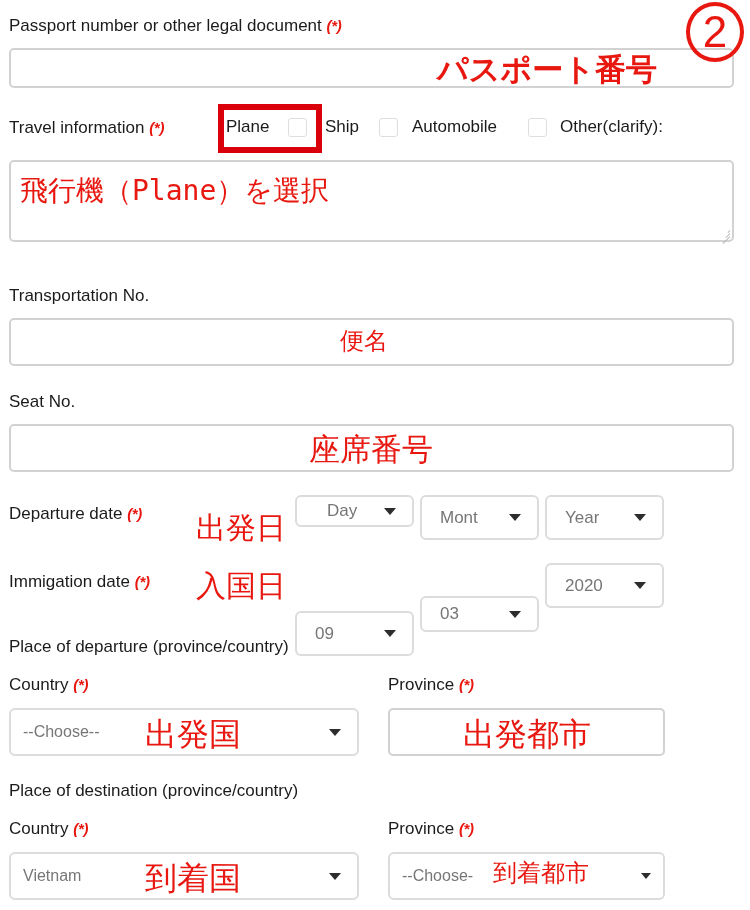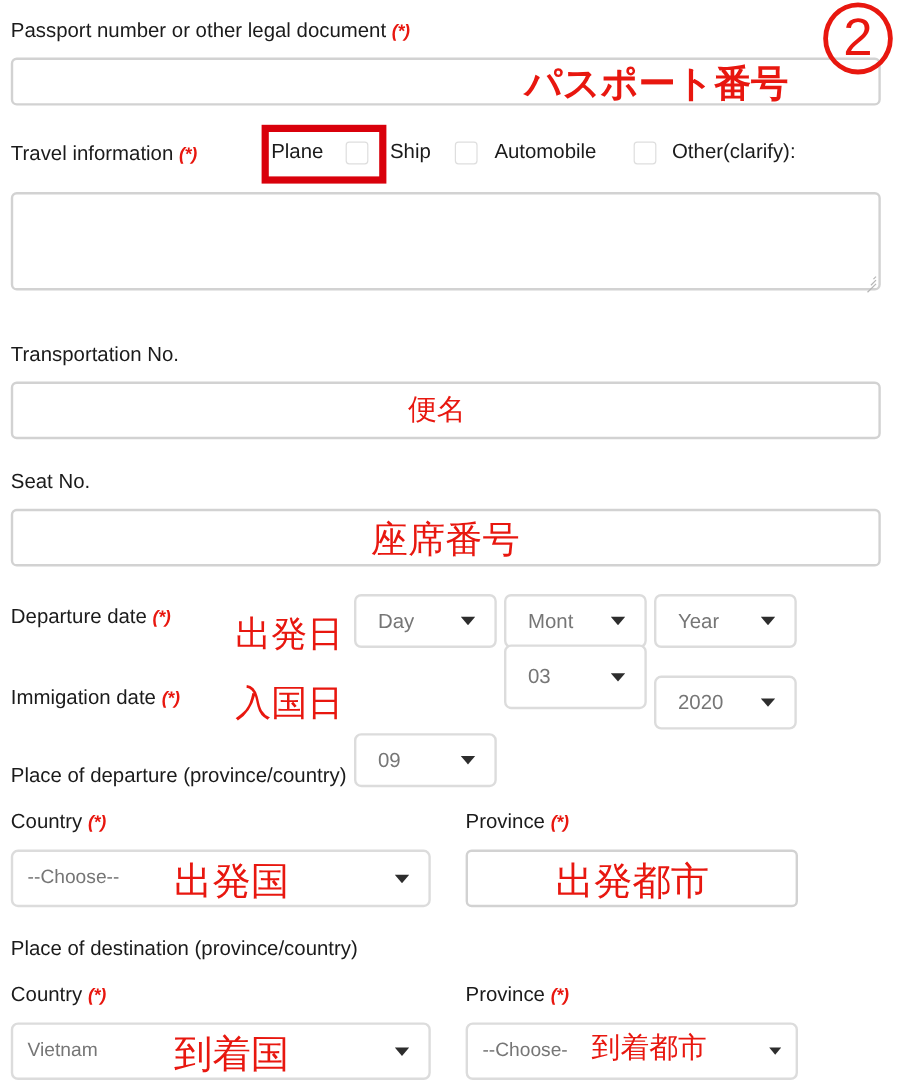--- a/index.html
+++ b/index.html
@@ -182,20 +182,21 @@
 
   <div style="position:absolute; left:9px; top:160px; width:725px; height:82px;">
     <textarea class="txt-area" style=""></textarea>
     <span class="resize-grip">
       <i style="bottom:1px; width:10px;"></i>
       <i style="bottom:4px; width:6px;"></i>
       <i style="bottom:7px; width:3px;"></i>
     </span>
   </div>
 
+  <div class="anno" style="position:absolute; left:20px; top:172px; font-size:28px; font-family:'DejaVu Sans Mono', monospace;">飛行機（Plane）を選択</div>
 
   <div class="field-label" style="position:absolute; left:9px; top:286px;">Transportation No.</div>
 
   <div style="position:absolute; left:9px; top:318px; width:725px; height:48px;">
     <input class="txt-input" type="text" value="" style="">
   </div>
 
   <div class="anno" style="position:absolute; left:340px; top:325px; font-size:24px;">便名</div>
 
   <div class="field-label" style="position:absolute; left:9px; top:392px;">Seat No.</div>
@@ -205,21 +206,21 @@
   </div>
 
   <div class="anno" style="position:absolute; left:309px; top:429px; font-size:31px;">座席番号</div>
 
   <div class="field-label" style="position:absolute; left:9px; top:504px;">
     <span>Departure date</span>
     <span class="req">(*)</span>
   </div>
   <div class="anno" style="position:absolute; left:196px; top:498px; font-size:30px;margin-top:10px;">出発日</div>
 
-  <div class="sel" style="left:295px; top:495px; width:119px; height:45px;">
+  <div class="sel" style="left:295px; top:495px; width:119px; height:32px;padding-left:12px;">
     <span class="sel-val">Day</span>
     <span class="caret"></span>
   </div>
   <div class="sel" style="left:420px; top:495px; width:119px; height:45px;">
     <span class="sel-val" style="max-width:56px;">Month</span>
     <span class="caret"></span>
   </div>
   <div class="sel" style="left:545px; top:495px; width:119px; height:45px;">
     <span class="sel-val">Year</span>
     <span class="caret"></span>
@@ -228,21 +229,21 @@
   <div class="field-label" style="position:absolute; left:9px; top:572px;">
     <span>Immigation date</span>
     <span class="req">(*)</span>
   </div>
   <div class="anno" style="position:absolute; left:196px; top:566px; font-size:30px;">入国日</div>
 
   <div class="sel" style="left:295px; top:563px; width:119px; height:45px;margin-top:48px;">
     <span class="sel-val">09</span>
     <span class="caret"></span>
   </div>
-  <div class="sel" style="left:420px; top:537px; width:119px; height:54px;">
+  <div class="sel" style="left:420px; top:596px; width:119px; height:36px;">
     <span class="sel-val">03</span>
     <span class="caret"></span>
   </div>
   <div class="sel" style="left:545px; top:563px; width:119px; height:45px;">
     <span class="sel-val">2020</span>
     <span class="caret"></span>
   </div>
 
   <div class="field-label" style="position:absolute; left:9px; top:637px;">Place of departure (province/country)</div>
 

